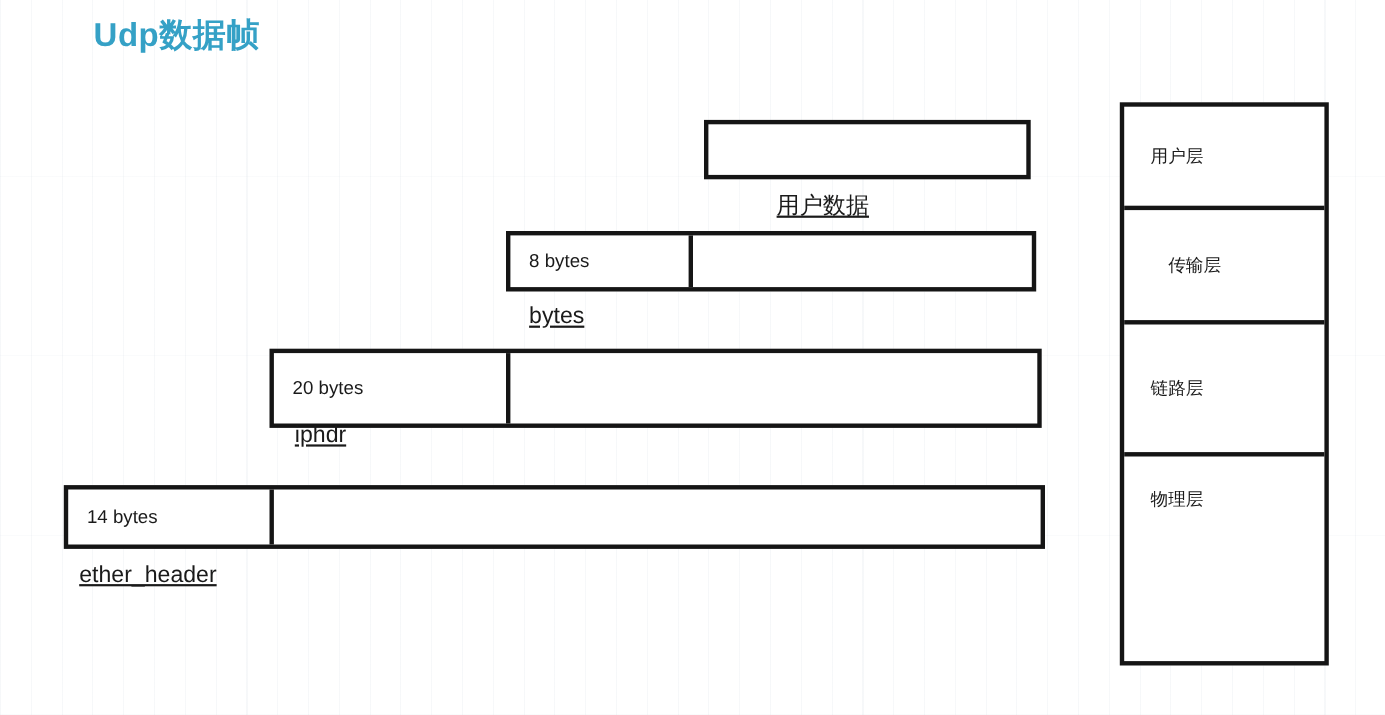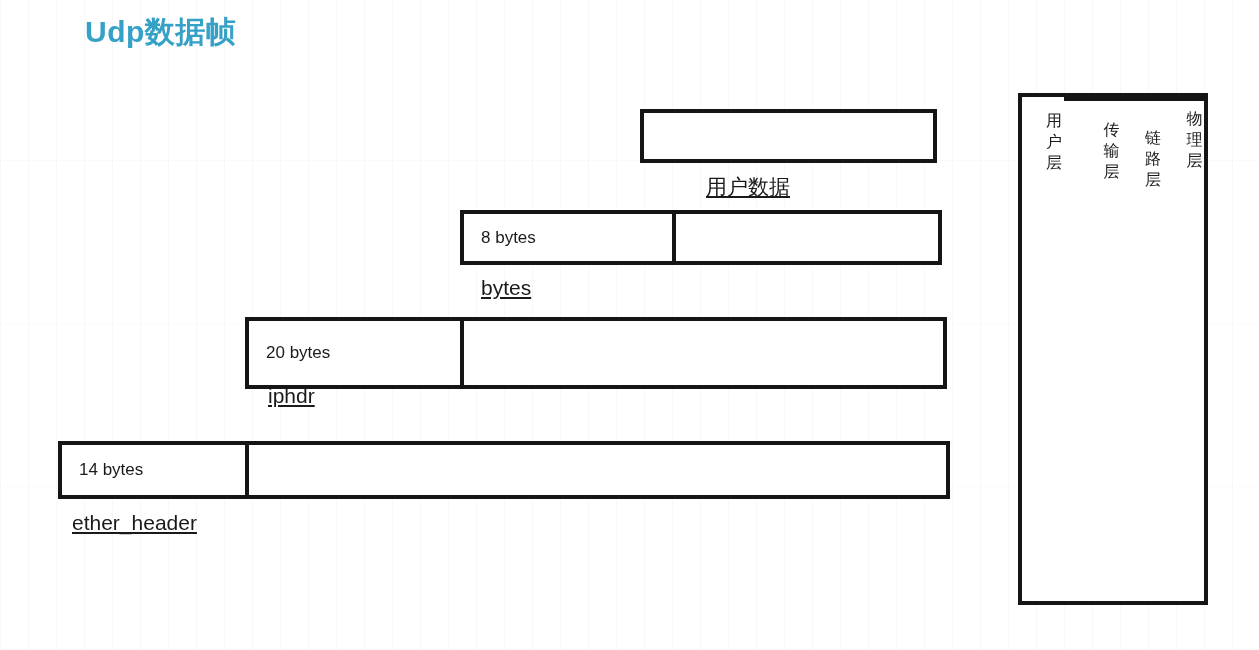--- a/index.html
+++ b/index.html
@@ -55,21 +55,21 @@
   .layer-stack {
     position: absolute;
     left: 1018px;
     top: 93px;
     width: 190px;
     height: 512px;
     border: 4px solid #151515;
     box-sizing: border-box;
     background: #ffffff;
     display: flex;
-    flex-direction: row;
+    flex-direction: column;
   }
   .layer-cell {
     box-sizing: border-box;
     display: flex;
     align-items: center;
     padding-left: 24px;
     font-size: 16px;
   }
   .layer-cell + .layer-cell {
     border-top: 4px solid #151515;
@@ -79,21 +79,21 @@
 <body>
 
 <div class="canvas">
 
   <div class="page-title" style="color:#35a1c6;">Udp数据帧</div>
 
   <div class="frame-box" style="left:640px; top:109px; width:297px; height:54px;"></div>
   <div class="caption" style="left:706px; top:173px;">用户数据</div>
 
   <div class="frame-box" style="left:460px; top:210px; width:482px; height:55px;">
-    <div class="header-cell" style="width:212px;">
+    <div class="header-cell" style="width:166px;">
       <span>8 bytes</span>
     </div>
   </div>
   <div class="caption" style="left:481px; top:276px;">bytes</div>
 
   <div class="frame-box" style="left:245px; top:317px; width:702px; height:72px;">
     <div class="header-cell" style="width:215px;">
       <span>20 bytes</span>
     </div>
   </div>

